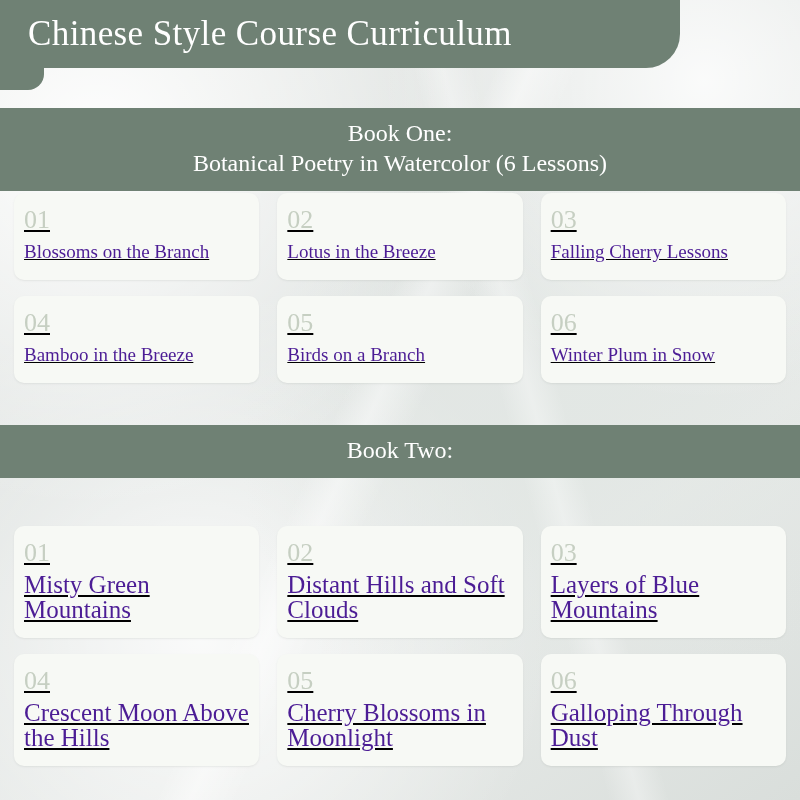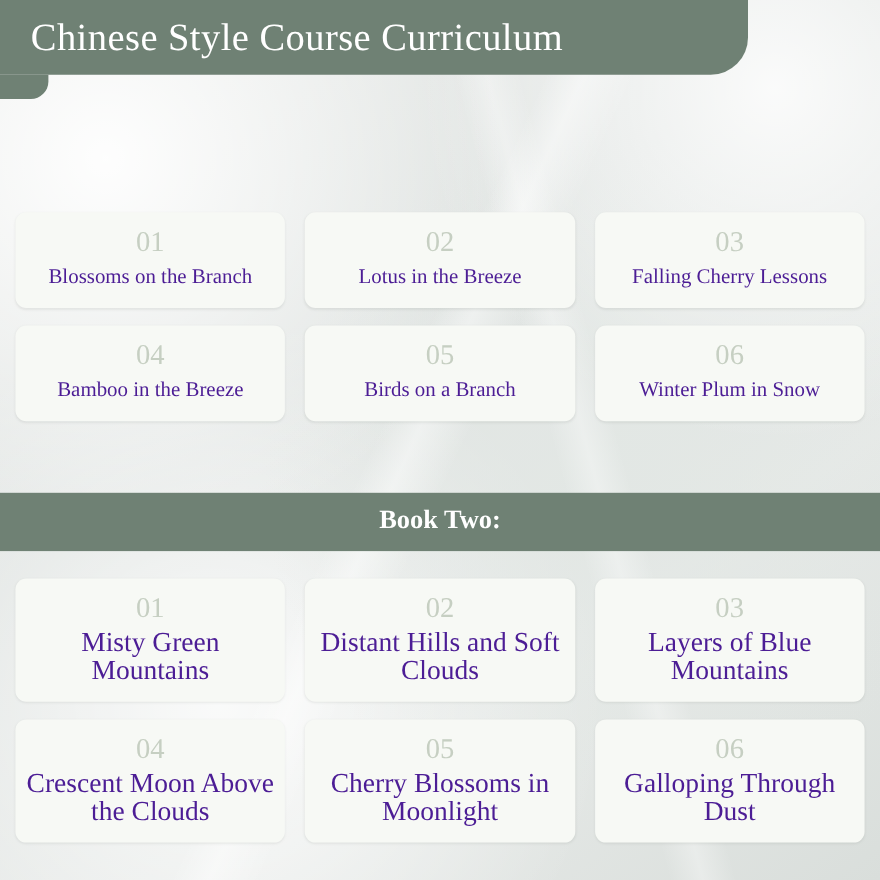--- a/index.html
+++ b/index.html
@@ -101,21 +101,22 @@
     grid-template-columns: repeat(3, 1fr);
     column-gap: 18px;
     row-gap: 16px;
   }
   .card {
     background: #f7f9f5;
     border-radius: 10px;
     box-shadow: 0 1px 2px rgba(90,100,92,0.10);
     padding: 12px 10px 16px 10px;
     box-sizing: border-box;
-    text-align: center;
+    text-align: left;
+    text-decoration: underline;
   }
   .card .num {
     color: #c6cfc2;
     font-size: 26px;
     line-height: 30px;
     margin-bottom: 4px;
   }
   .card .lesson-title {
     color: #4c1d95;
     font-size: 19px;
@@ -130,20 +131,24 @@
 
 <div class="bg"></div>
 
 <div class="page">
 
   <div class="title-bar">
     <div class="title">Chinese Style Course Curriculum</div>
   </div>
   <div class="title-notch"></div>
 
+  <div class="band" style="top:108px;">
+    <div class="band-line1">Book One:</div>
+    <div class="band-line2">Botanical Poetry in Watercolor (6 Lessons)</div>
+  </div>
 
   <div class="grid" style="top:193px;">
     <div class="card">
       <div class="num">01</div>
       <div class="lesson-title">Blossoms on the Branch</div>
     </div>
     <div class="card">
       <div class="num">02</div>
       <div class="lesson-title">Lotus in the Breeze</div>
     </div>
@@ -158,40 +163,40 @@
     <div class="card">
       <div class="num">05</div>
       <div class="lesson-title">Birds on a Branch</div>
     </div>
     <div class="card">
       <div class="num">06</div>
       <div class="lesson-title">Winter Plum in Snow</div>
     </div>
   </div>
 
-  <div class="band" style="top:448px;font-weight:bold;">
+  <div class="band" style="top:425px;">
     <div class="band-line1">Book Two:</div>
   </div>
 
   <div class="grid" style="top:526px;">
     <div class="card tall">
       <div class="num">01</div>
       <div class="lesson-title">Misty Green Mountains</div>
     </div>
     <div class="card tall">
       <div class="num">02</div>
       <div class="lesson-title">Distant Hills and Soft Clouds</div>
     </div>
     <div class="card tall">
       <div class="num">03</div>
       <div class="lesson-title">Layers of Blue Mountains</div>
     </div>
     <div class="card tall">
       <div class="num">04</div>
-      <div class="lesson-title">Crescent Moon Above the Clouds</div>
+      <div class="lesson-title">Crescent Moon Above the Hills</div>
     </div>
     <div class="card tall">
       <div class="num">05</div>
       <div class="lesson-title">Cherry Blossoms in Moonlight</div>
     </div>
     <div class="card tall">
       <div class="num">06</div>
       <div class="lesson-title">Galloping Through Dust</div>
     </div>
   </div>

